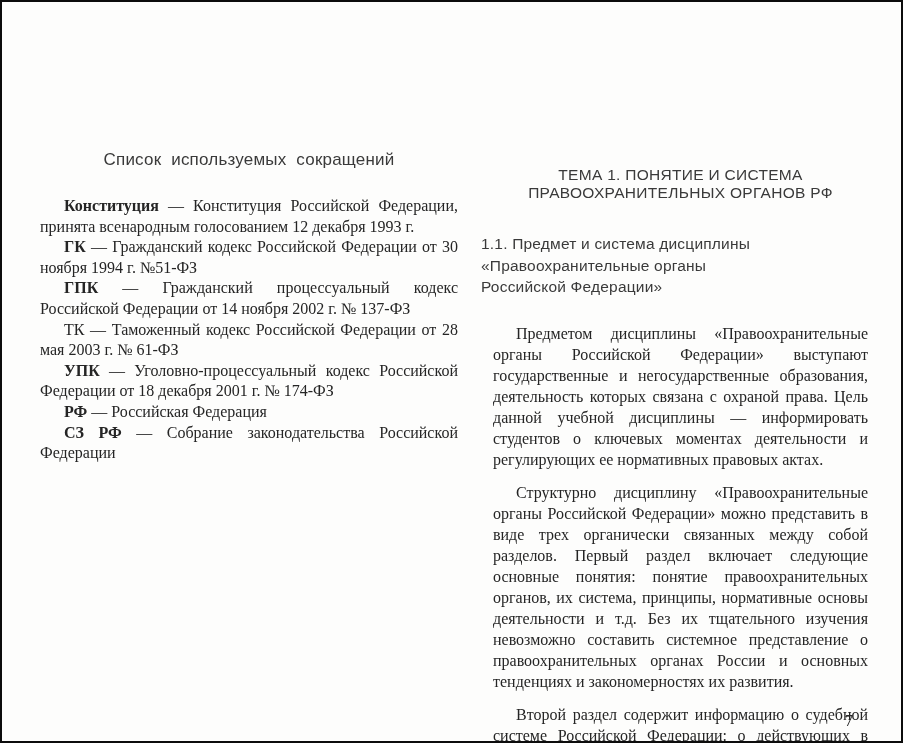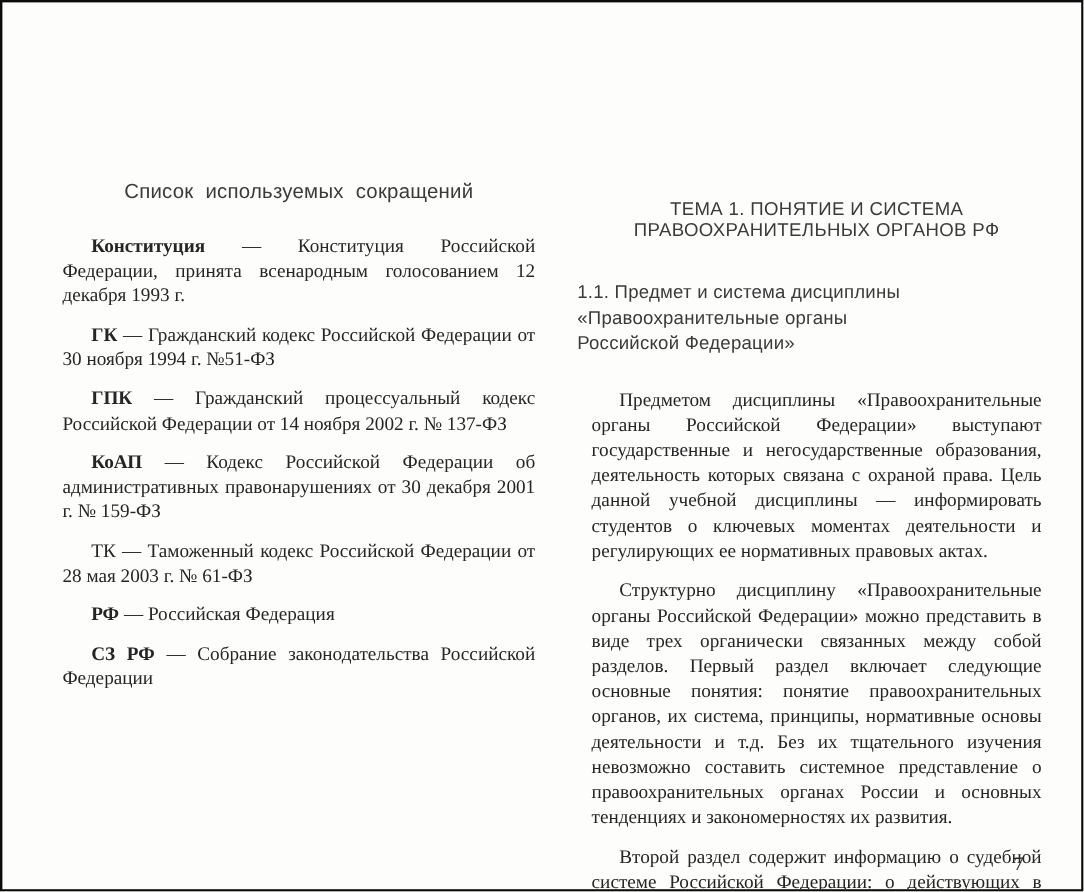--- a/index.html
+++ b/index.html
@@ -17,21 +17,21 @@
     position:absolute;left:38px;top:148px;width:418px;
   }
   .left-title{
     margin:0 0 26px 0;
     font-family:"Liberation Sans",sans-serif;
     font-size:17px;font-weight:400;
     letter-spacing:.2px;word-spacing:5px;
     text-align:center;color:#3a3a3a;
   }
   .abbr p{
-    margin:12px;
+    margin:0;
     text-indent:24px;
     font-family:"Liberation Serif",serif;
     font-size:16px;line-height:20.6px;
     text-align:justify;
   }
   .abbr .term{font-weight:400;}
   .abbr .term.bold{font-weight:700;}
   
   .page-right{
     position:absolute;left:479px;top:152px;width:399px;
@@ -70,22 +70,22 @@
 <body>
 
 <div class="scan">
 
   <section class="page-left">
     <h2 class="left-title">Список  используемых  сокращений</h2>
     <div class="abbr">
       <p><span class="term bold">Конституция</span><span> — Конституция Российской Федерации, принята всенародным голосованием 12 декабря 1993 г.</span></p>
       <p><span class="term bold">ГК</span><span> — Гражданский кодекс Российской Федерации от 30 ноября 1994 г. №51-ФЗ</span></p>
       <p><span class="term bold">ГПК</span><span> — Гражданский процессуальный кодекс Российской Федерации от 14 ноября 2002 г. № 137-ФЗ</span></p>
-      <p><span class="term bold">КоАП</span><span> — Кодекс Российской Федерации об административных правонарушениях от 30 декабря 2001 г. № 159-ФЗ</span></p>
       <p><span class="term">ТК</span><span> — Таможенный кодекс Российской Федерации от 28 мая 2003 г. № 61-ФЗ</span></p>
+      <p><span class="term bold">УПК</span><span> — Уголовно-процессуальный кодекс Российской Федерации от 18 декабря 2001 г. № 174-ФЗ</span></p>
       <p><span class="term bold">РФ</span><span> — Российская Федерация</span></p>
       <p><span class="term bold">СЗ РФ</span><span> — Собрание законодательства Российской Федерации</span></p>
     </div>
   </section>
 
   <section class="page-right">
     <h1 class="chapter-title">ТЕМА 1. ПОНЯТИЕ И СИСТЕМА
 ПРАВООХРАНИТЕЛЬНЫХ ОРГАНОВ РФ</h1>
     <h3 class="section-title">1.1. Предмет и система дисциплины
 «Правоохранительные  органы

